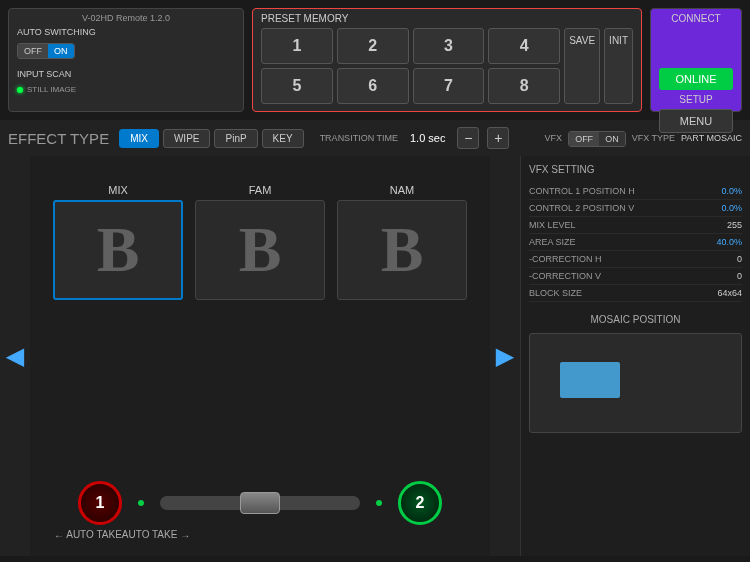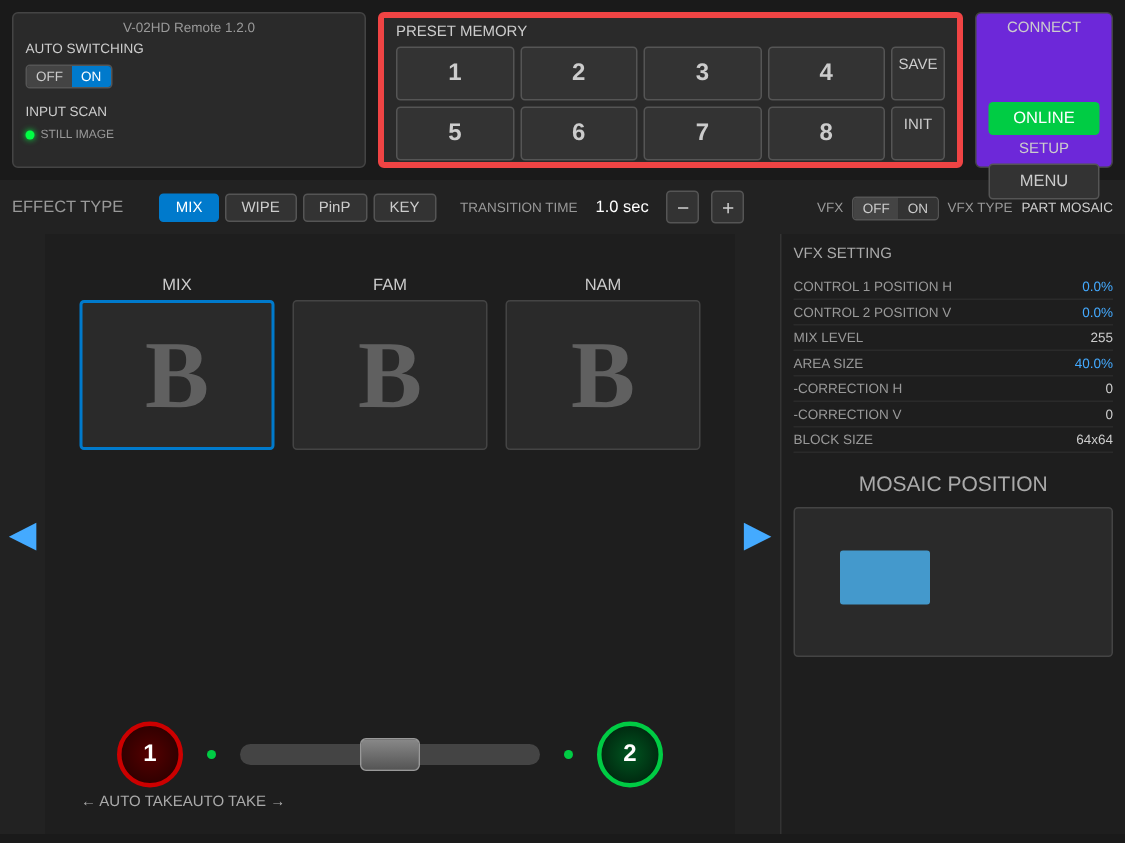--- a/index.html
+++ b/index.html
@@ -101,21 +101,21 @@
       width: 6px;
       height: 6px;
       background: #00ff44;
       border-radius: 50%;
       box-shadow: 0 0 4px #00ff44;
     }
 
     
     .preset-section {
       background: #2a2a2a;
-      border: 4px solid #ef4444;
+      border: 1px solid #ef4444;
       border-radius: 4px;
       padding: 4px 8px;
       flex: 1;
     }
     .preset-title {
       font-size: 10px;
       color: #ccc;
       text-align: left;
       margin-bottom: 4px;
     }
@@ -125,21 +125,21 @@
       border-radius: 3px;
       color: #ccc;
       font-size: 16px;
       font-weight: bold;
       text-align: center;
       padding: 8px 0;
       cursor: pointer;
     }
     .preset-action-col {
       display: flex;
-      flex-direction: column;
+      flex-direction: row;
       gap: 4px;
     }
     .preset-action-btn {
       background: #333;
       border: 1px solid #555;
       border-radius: 3px;
       color: #ccc;
       font-size: 10px;
       text-align: center;
       padding: 6px 4px;
@@ -194,23 +194,23 @@
     
     .middle-bar {
       display: flex;
       align-items: center;
       background: #222;
       padding: 4px 8px;
       gap: 8px;
       height: 36px;
     }
     .effect-label {
-      font-size: 11px;
+      font-size: 15px;
       color: #999;
-      margin-right: 16px;
+      margin-right: 2px;
     }
     .effect-btn {
       padding: 3px 10px;
       font-size: 10px;
       border: 1px solid #555;
       border-radius: 3px;
       cursor: pointer;
       color: #ccc;
       background: #333;
     }
@@ -432,21 +432,21 @@
     }
     .vfx-row-value {
       font-size: 9px;
       color: #4af;
     }
     .vfx-row-value.white {
       color: #ccc;
     }
 
     .mosaic-title {
-      font-size: 14px;
+      font-size: 10px;
       color: #aaa;
       margin-top: 8px;
       text-align: center;
     }
     .mosaic-canvas {
       width: 100%;
       height: 100px;
       background: #2a2a2a;
       border: 1px solid #444;
       border-radius: 3px;

